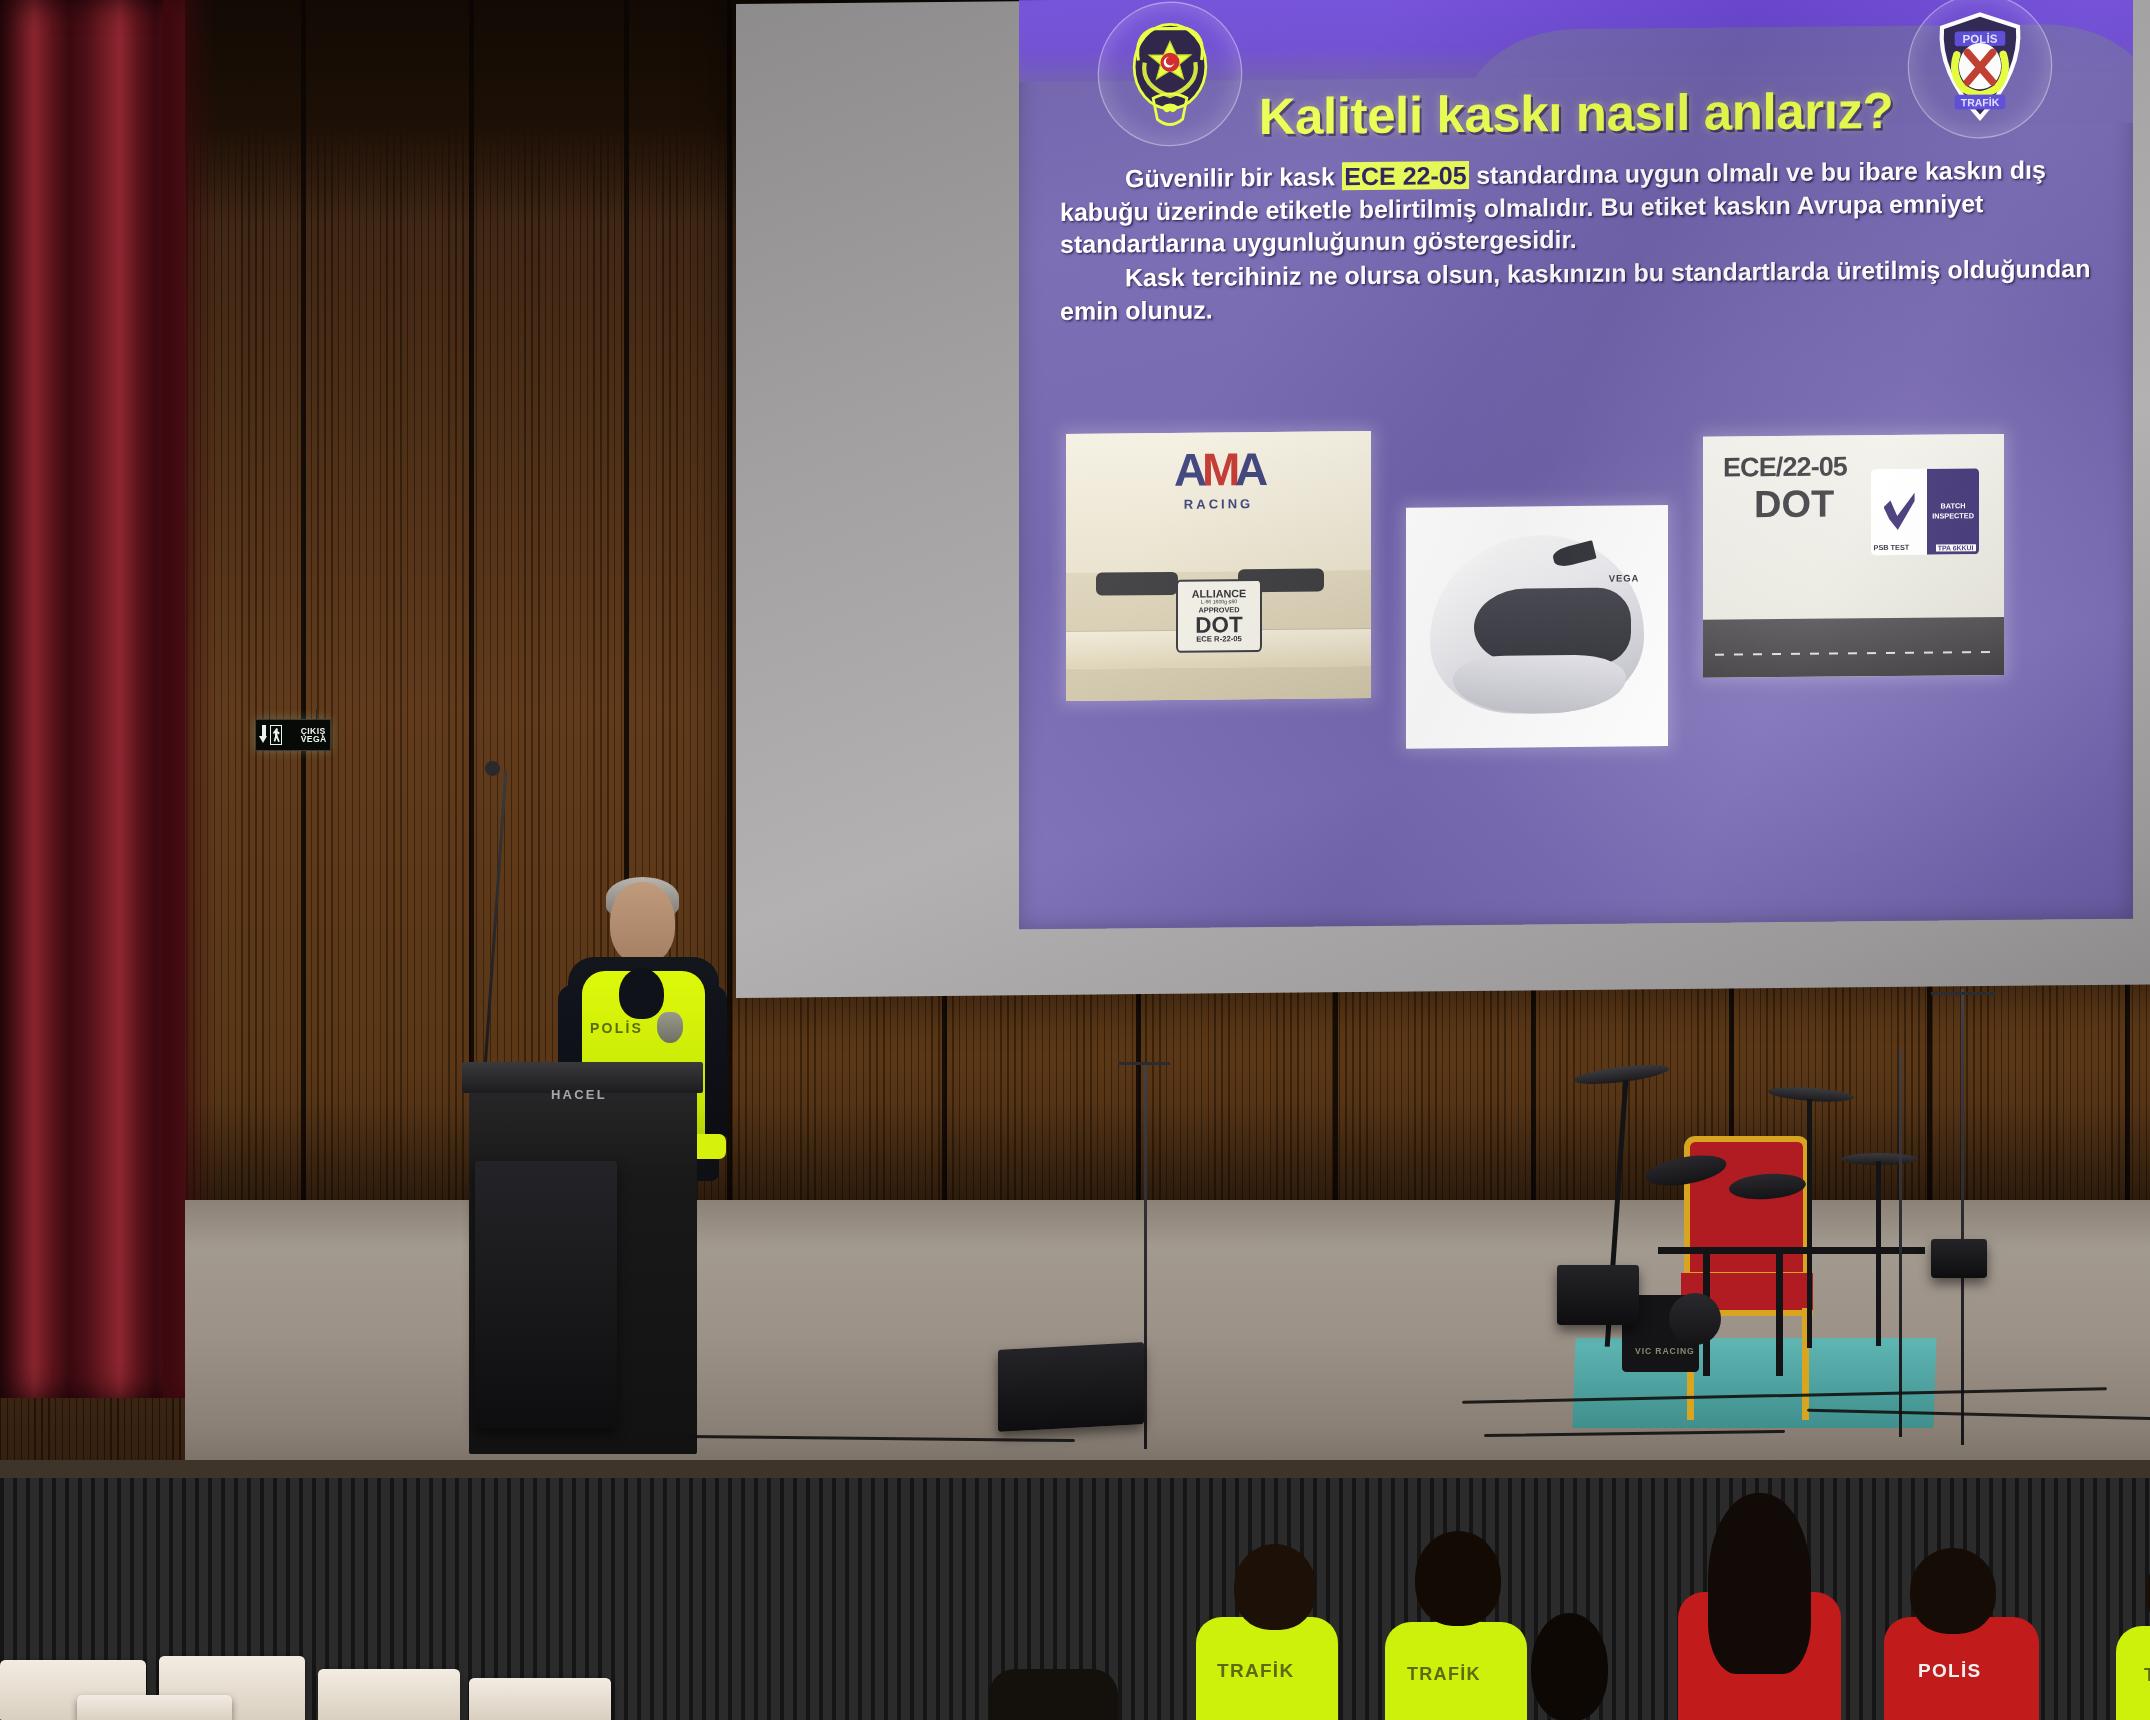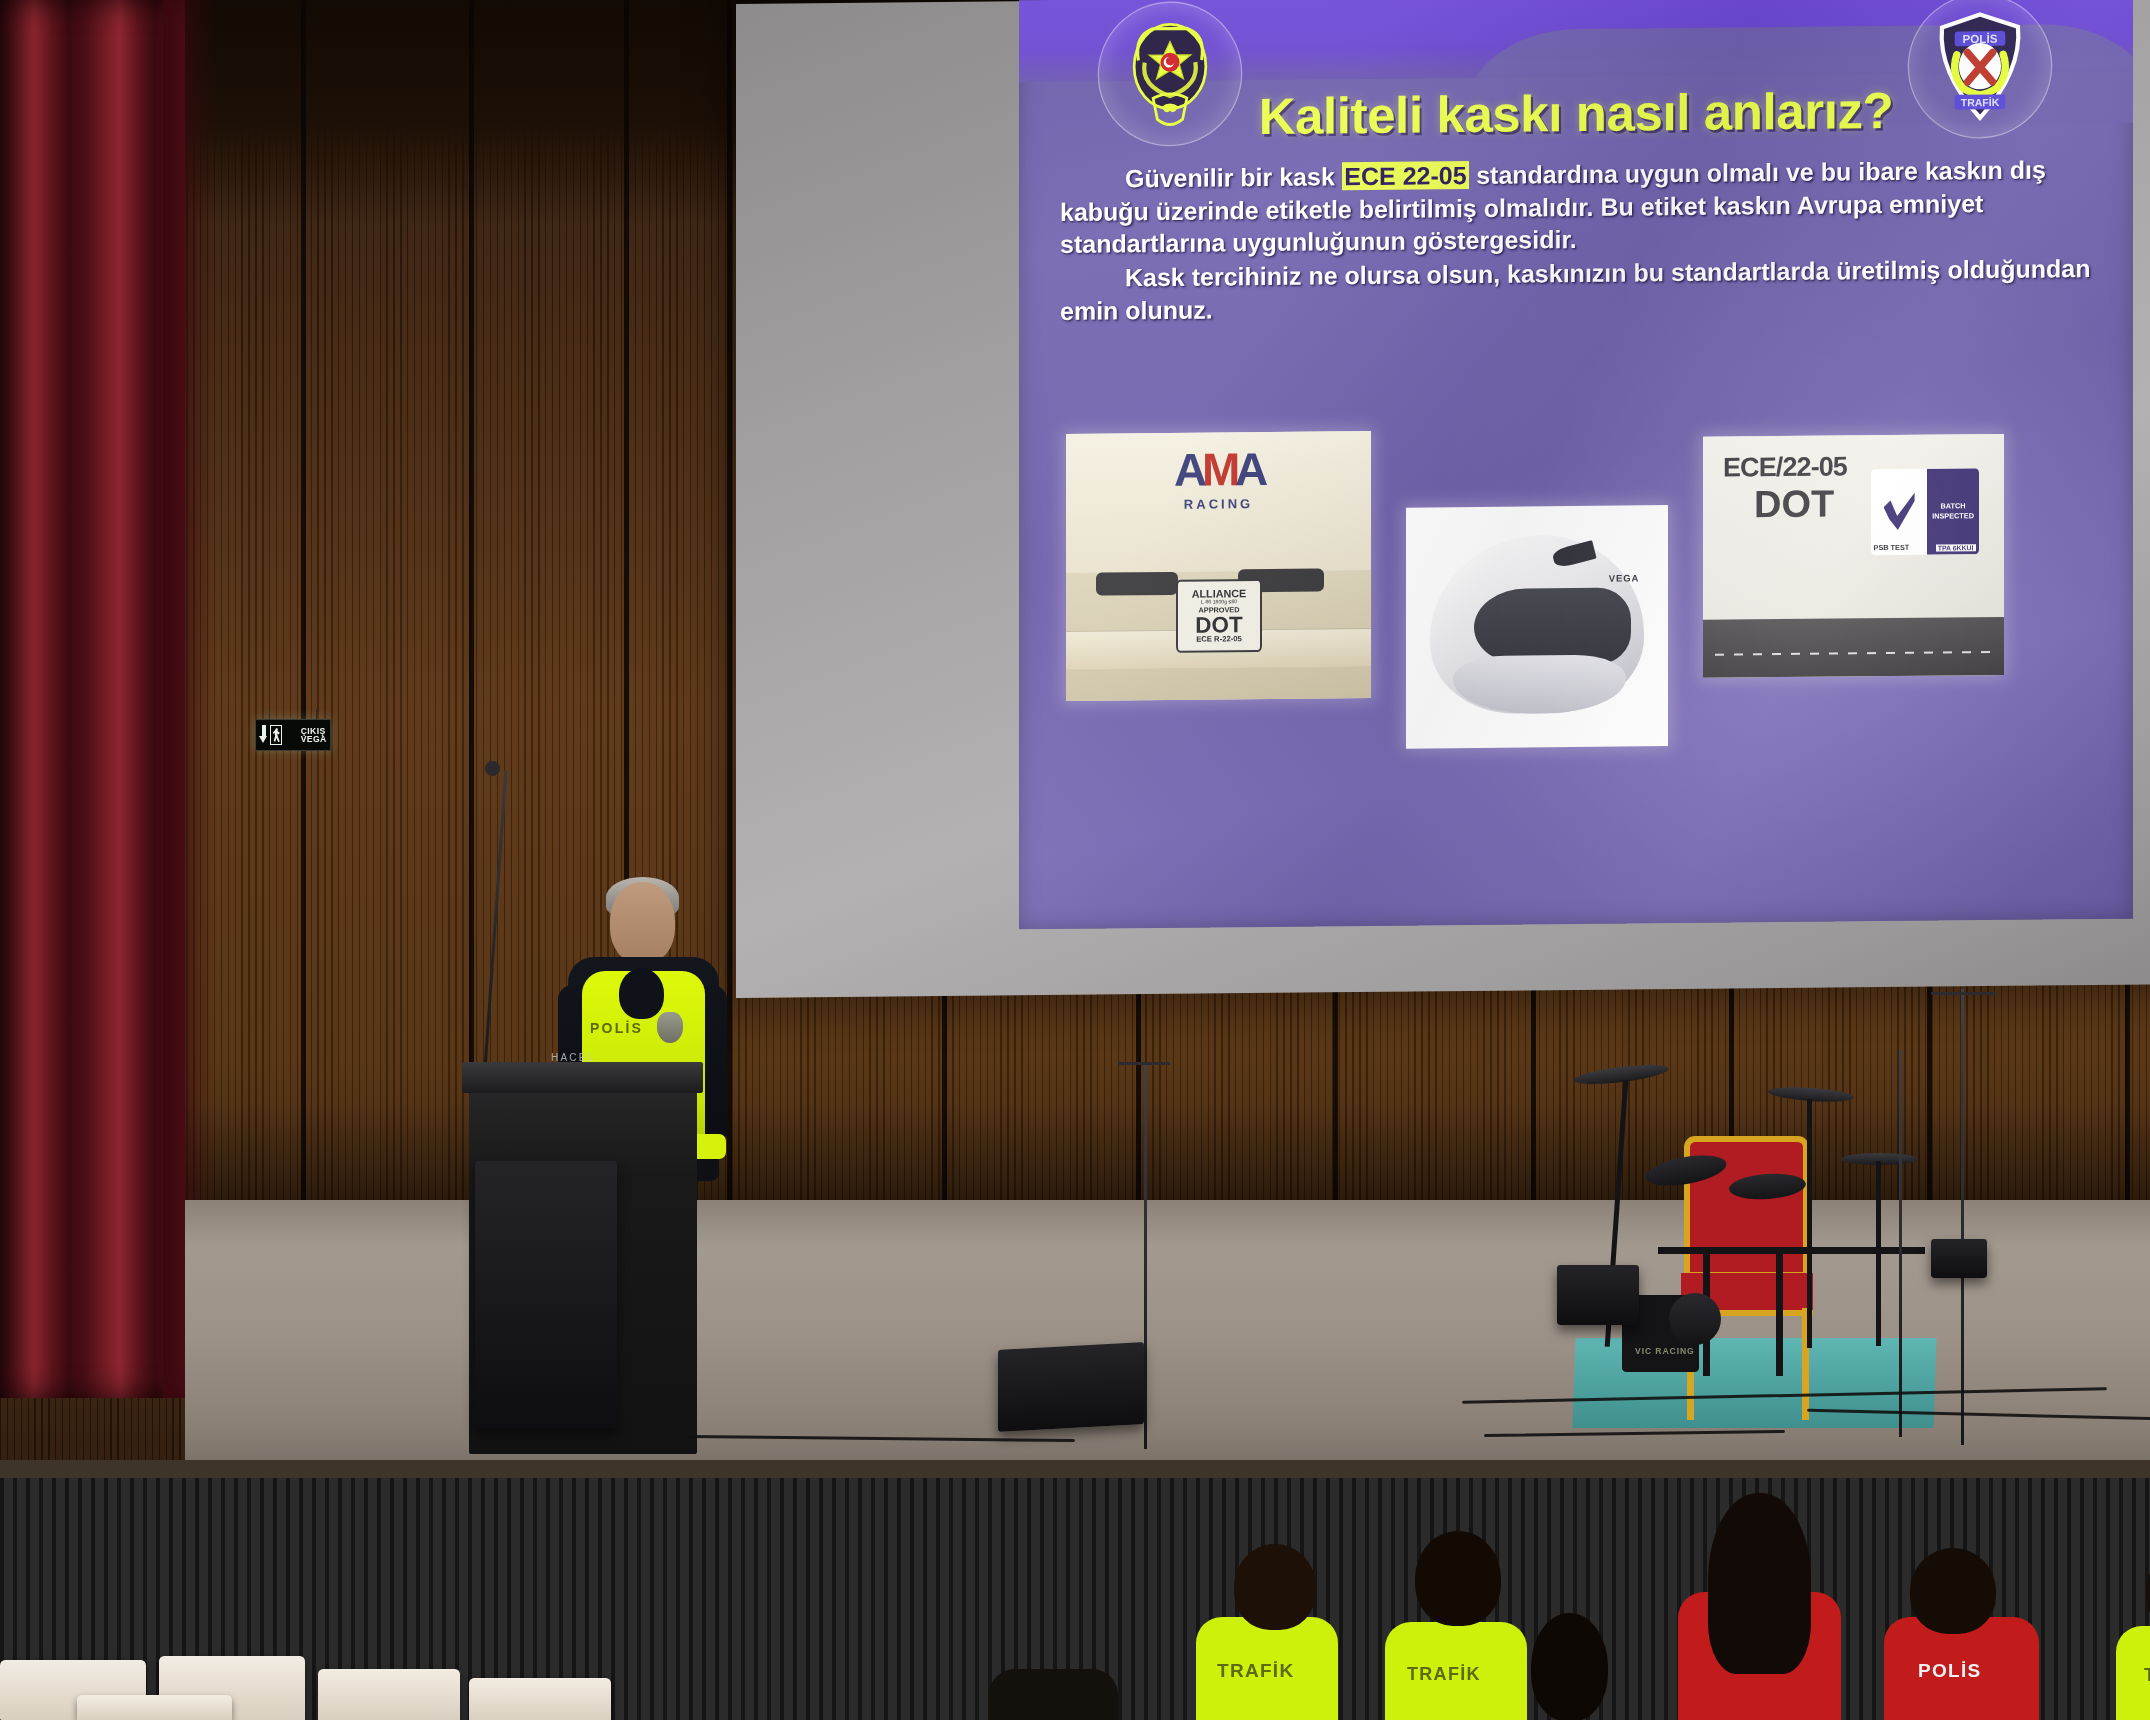--- a/index.html
+++ b/index.html
@@ -163,21 +163,21 @@
       #1d1d1d;
   }
   
   .podium{
     position:absolute;left:469px;top:1067px;width:228px;height:387px;
     background:linear-gradient(180deg,#2a2a2c 0%,#191919 28%,#121212 100%);
     border-radius:2.6px;
   }
   .podium-top{position:absolute;left:462px;top:1062px;width:241px;height:31px;
     background:linear-gradient(180deg,#3a3a3d,#1c1c1e);border-radius:2.2px;}
-  .podium-brand{position:absolute;left:551px;top:1052px;font-size:10px;font-weight:normal;
+  .podium-brand{position:absolute;left:551px;top:1087px;font-size:13px;font-weight:bold;
     color:#c9c9cd;letter-spacing:2.2px;opacity:.8;}
   .podium-speaker{
     position:absolute;left:471px;top:1140px;width:146px;height:292px;
     background:linear-gradient(180deg,#141416,#0c0c0e);border-radius:3.4px;
     box-shadow:0 0 0 2.6px #1b1b1e inset;
   }
   .person-head{
     position:absolute;left:610px;top:882px;width:65px;height:82px;
     background:linear-gradient(180deg,#c09a7c,#a57f62);border-radius:48% 48% 44% 44%;
   }

